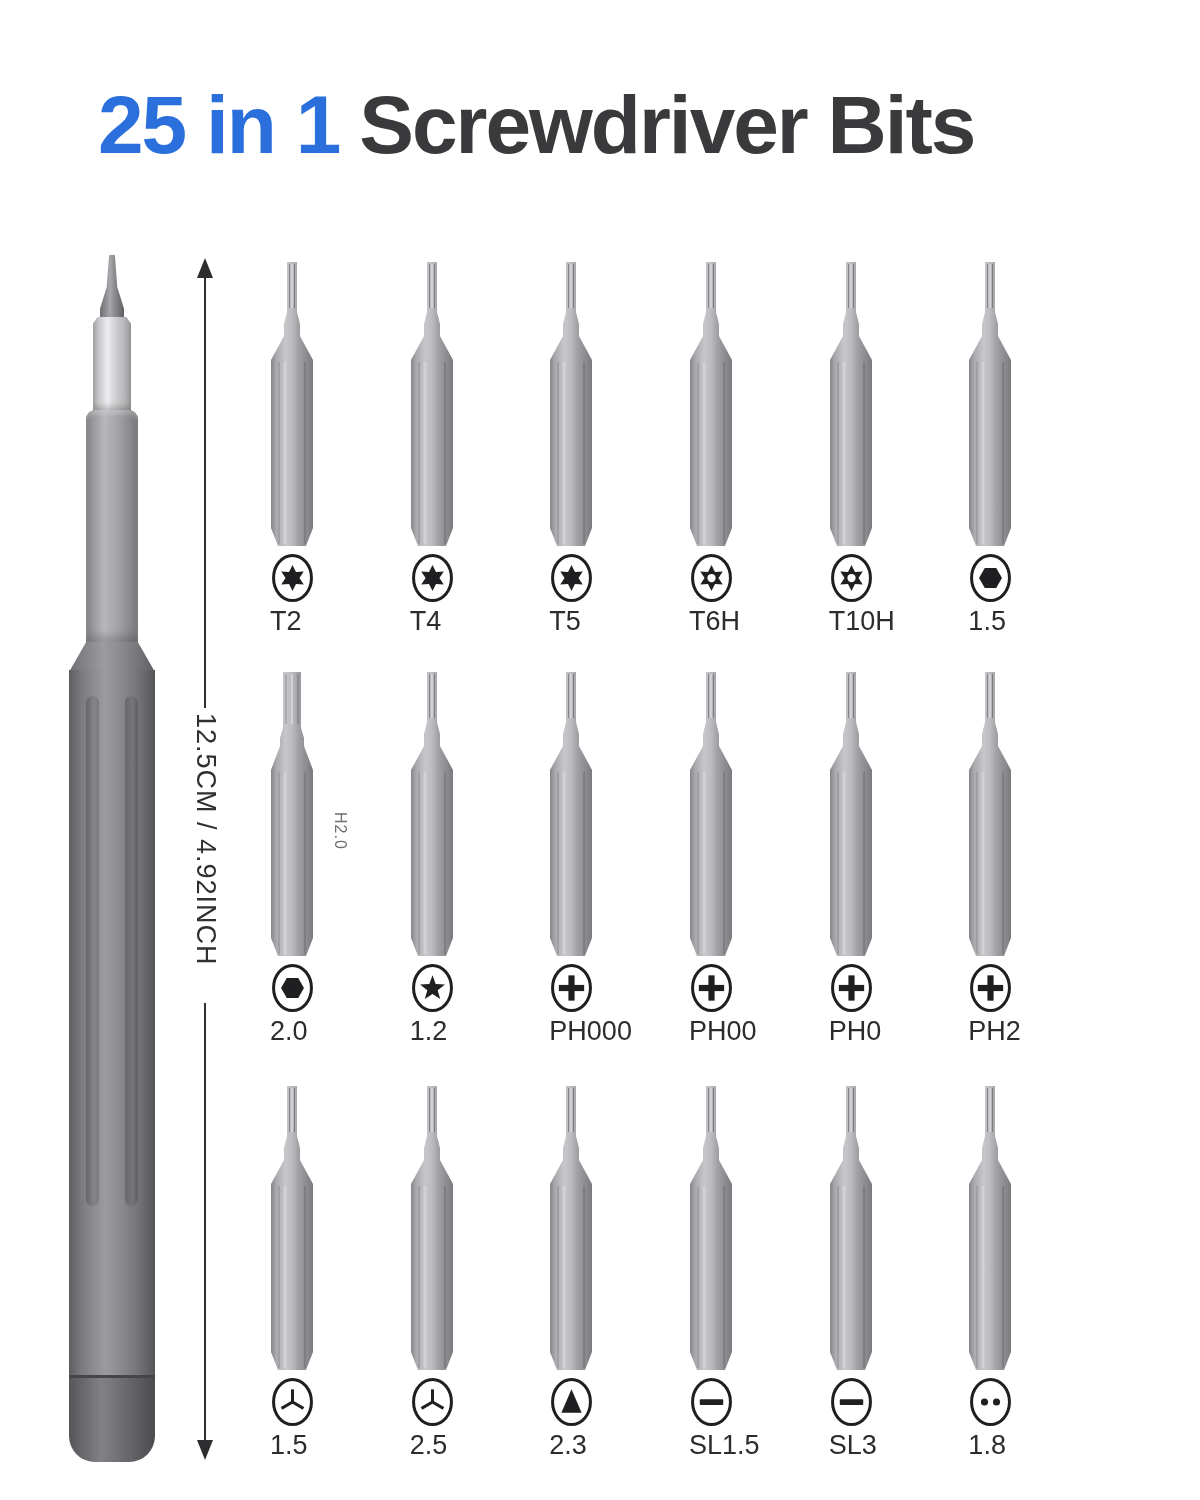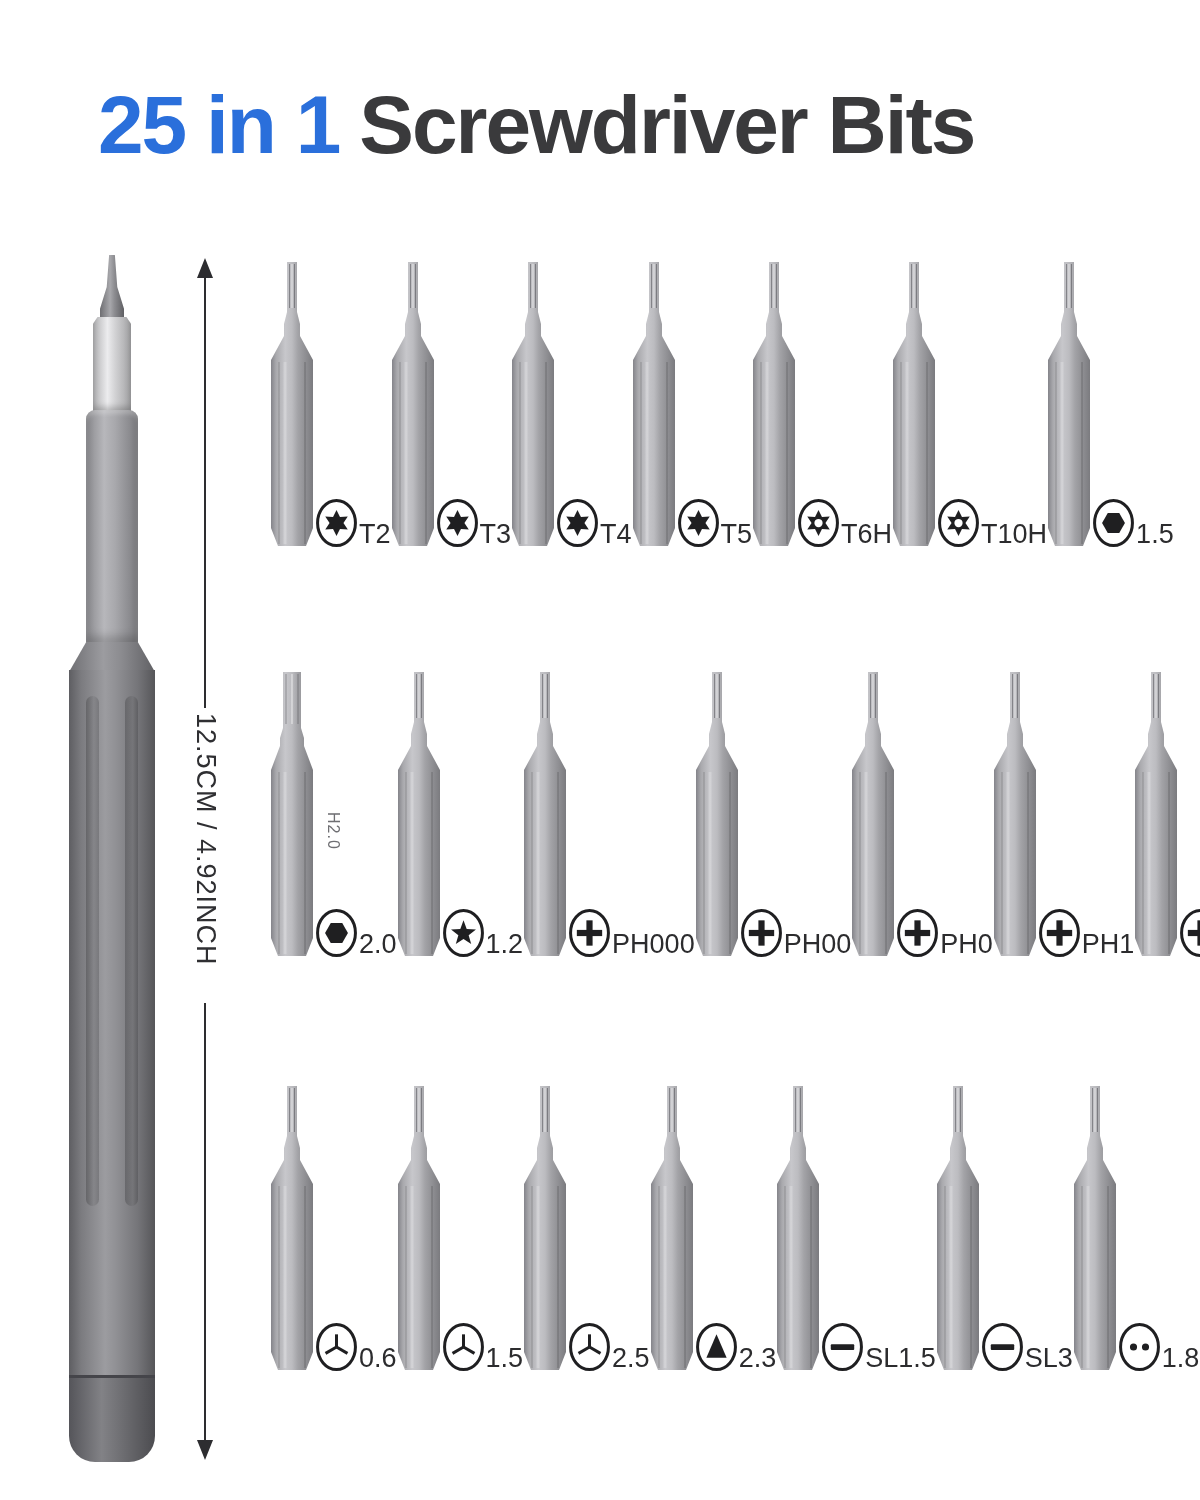--- a/index.html
+++ b/index.html
@@ -85,22 +85,22 @@
     font-size:27px;color:#2f2f32;letter-spacing:1px;font-weight:400;
   }
 
   
   .grid{position:absolute;left:270px;top:262px;width:838px;height:1210px;}
   .bit-row{position:absolute;left:0;width:838px;display:flex;}
   .bit-row.r0{top:0;}
   .bit-row.r1{top:410px;}
   .bit-row.r2{top:824px;}
   .cell{
-    position:relative;flex:1 1 0;display:flex;flex-direction:row;
-    align-items:flex-end;
+    position:relative;flex:1 1 0;display:flex;flex-direction:column;
+    align-items:flex-start;
   }
   .bit-svg{display:block;}
   .badge{display:block;margin-top:5px;}
   .bit-label{
     margin-top:4px;font-size:27px;line-height:28px;font-weight:500;color:#2c2c2e;
     white-space:nowrap;
   }
   .marking{
     position:absolute;left:50%;top:140px;transform:translateX(-50%);
     writing-mode:vertical-rl;font-size:16px;letter-spacing:1px;color:#6e6e72;
@@ -183,40 +183,20 @@
               <line x1="35" y1="100" x2="35" y2="282" stroke="rgba(0,0,0,.12)" stroke-width="2"></line>
               <line x1="15" y1="100" x2="15" y2="282" stroke="rgba(255,255,255,.22)" stroke-width="3"></line>
             </svg>
           </span>
           <span>
             <svg class="badge" width="45" height="50" viewBox="0 0 48 53">
               <ellipse cx="24" cy="26.5" rx="20.2" ry="24" fill="#fff" stroke="var(--icon-dark,#1f1f21)" stroke-width="3.2"></ellipse>
               <polygon points="24.0,12.7 27.7,20.1 36.0,19.6 31.4,26.5 36.0,33.4 27.7,32.9 24.0,40.3 20.3,32.9 12.0,33.4 16.6,26.5 12.0,19.6 20.3,20.1" fill="var(--icon-dark,#1f1f21)"></polygon>
             </svg>
           </span>
-          <div class="bit-label">T3</div>
-        </div>
-        <div class="cell">
-          <span>
-            <svg class="bit-svg" width="44" height="286" viewBox="0 0 44 286">
-              <path d="M17 0 H27 V50 L30 62 V74 L43 98 V266 L36 284 H8 L1 266 V98 L14 74 V62 L17 50 Z" fill="url(#bitGrad)"></path>
-              <line x1="19.5" y1="2" x2="19.5" y2="46" stroke="rgba(70,70,75,.5)" stroke-width="1"></line>
-              <line x1="22" y1="2" x2="22" y2="46" stroke="rgba(255,255,255,.55)" stroke-width="1.2"></line>
-              <line x1="24.5" y1="2" x2="24.5" y2="46" stroke="rgba(70,70,75,.5)" stroke-width="1"></line>
-              <line x1="9" y1="100" x2="9" y2="282" stroke="rgba(0,0,0,.10)" stroke-width="2"></line>
-              <line x1="35" y1="100" x2="35" y2="282" stroke="rgba(0,0,0,.12)" stroke-width="2"></line>
-              <line x1="15" y1="100" x2="15" y2="282" stroke="rgba(255,255,255,.22)" stroke-width="3"></line>
-            </svg>
-          </span>
-          <span>
-            <svg class="badge" width="45" height="50" viewBox="0 0 48 53">
-              <ellipse cx="24" cy="26.5" rx="20.2" ry="24" fill="#fff" stroke="var(--icon-dark,#1f1f21)" stroke-width="3.2"></ellipse>
-              <polygon points="24.0,12.7 27.7,20.1 36.0,19.6 31.4,26.5 36.0,33.4 27.7,32.9 24.0,40.3 20.3,32.9 12.0,33.4 16.6,26.5 12.0,19.6 20.3,20.1" fill="var(--icon-dark,#1f1f21)"></polygon>
-            </svg>
-          </span>
           <div class="bit-label">T4</div>
         </div>
         <div class="cell">
           <span>
             <svg class="bit-svg" width="44" height="286" viewBox="0 0 44 286">
               <path d="M17 0 H27 V50 L30 62 V74 L43 98 V266 L36 284 H8 L1 266 V98 L14 74 V62 L17 50 Z" fill="url(#bitGrad)"></path>
               <line x1="19.5" y1="2" x2="19.5" y2="46" stroke="rgba(70,70,75,.5)" stroke-width="1"></line>
               <line x1="22" y1="2" x2="22" y2="46" stroke="rgba(255,255,255,.55)" stroke-width="1.2"></line>
               <line x1="24.5" y1="2" x2="24.5" y2="46" stroke="rgba(70,70,75,.5)" stroke-width="1"></line>
               <line x1="9" y1="100" x2="9" y2="282" stroke="rgba(0,0,0,.10)" stroke-width="2"></line>
@@ -412,41 +392,20 @@
               <line x1="15" y1="100" x2="15" y2="282" stroke="rgba(255,255,255,.22)" stroke-width="3"></line>
             </svg>
           </span>
           <span>
             <svg class="badge" width="45" height="50" viewBox="0 0 48 53">
               <ellipse cx="24" cy="26.5" rx="20.2" ry="24" fill="#fff" stroke="var(--icon-dark,#1f1f21)" stroke-width="3.2"></ellipse>
               <rect x="20.7" y="13" width="6.6" height="27" fill="var(--icon-dark,#1f1f21)"></rect>
               <rect x="10.5" y="23.2" width="27" height="6.6" fill="var(--icon-dark,#1f1f21)"></rect>
             </svg>
           </span>
-          <div class="bit-label">PH1</div>
-        </div>
-        <div class="cell">
-          <span>
-            <svg class="bit-svg" width="44" height="286" viewBox="0 0 44 286">
-              <path d="M17 0 H27 V50 L30 62 V74 L43 98 V266 L36 284 H8 L1 266 V98 L14 74 V62 L17 50 Z" fill="url(#bitGrad)"></path>
-              <line x1="19.5" y1="2" x2="19.5" y2="46" stroke="rgba(70,70,75,.5)" stroke-width="1"></line>
-              <line x1="22" y1="2" x2="22" y2="46" stroke="rgba(255,255,255,.55)" stroke-width="1.2"></line>
-              <line x1="24.5" y1="2" x2="24.5" y2="46" stroke="rgba(70,70,75,.5)" stroke-width="1"></line>
-              <line x1="9" y1="100" x2="9" y2="282" stroke="rgba(0,0,0,.10)" stroke-width="2"></line>
-              <line x1="35" y1="100" x2="35" y2="282" stroke="rgba(0,0,0,.12)" stroke-width="2"></line>
-              <line x1="15" y1="100" x2="15" y2="282" stroke="rgba(255,255,255,.22)" stroke-width="3"></line>
-            </svg>
-          </span>
-          <span>
-            <svg class="badge" width="45" height="50" viewBox="0 0 48 53">
-              <ellipse cx="24" cy="26.5" rx="20.2" ry="24" fill="#fff" stroke="var(--icon-dark,#1f1f21)" stroke-width="3.2"></ellipse>
-              <rect x="20.7" y="13" width="6.6" height="27" fill="var(--icon-dark,#1f1f21)"></rect>
-              <rect x="10.5" y="23.2" width="27" height="6.6" fill="var(--icon-dark,#1f1f21)"></rect>
-            </svg>
-          </span>
           <div class="bit-label">PH2</div>
         </div>
       </div>
     <div class="bit-row r2">
         <div class="cell">
           <span>
             <svg class="bit-svg" width="44" height="286" viewBox="0 0 44 286">
               <path d="M17 0 H27 V50 L30 62 V74 L43 98 V266 L36 284 H8 L1 266 V98 L14 74 V62 L17 50 Z" fill="url(#bitGrad)"></path>
               <line x1="19.5" y1="2" x2="19.5" y2="46" stroke="rgba(70,70,75,.5)" stroke-width="1"></line>
               <line x1="22" y1="2" x2="22" y2="46" stroke="rgba(255,255,255,.55)" stroke-width="1.2"></line>
@@ -457,21 +416,21 @@
             </svg>
           </span>
           <span>
             <svg class="badge" width="45" height="50" viewBox="0 0 48 53">
               <ellipse cx="24" cy="26.5" rx="20.2" ry="24" fill="#fff" stroke="var(--icon-dark,#1f1f21)" stroke-width="3.2"></ellipse>
               <line x1="24" y1="26.5" x2="24.0" y2="13.0" stroke="var(--icon-dark,#1f1f21)" stroke-width="3.2"></line>
               <line x1="24" y1="26.5" x2="35.7" y2="33.3" stroke="var(--icon-dark,#1f1f21)" stroke-width="3.2"></line>
               <line x1="24" y1="26.5" x2="12.3" y2="33.3" stroke="var(--icon-dark,#1f1f21)" stroke-width="3.2"></line>
             </svg>
           </span>
-          <div class="bit-label">0.6</div>
+          <div class="bit-label">1.5</div>
         </div>
         <div class="cell">
           <span>
             <svg class="bit-svg" width="44" height="286" viewBox="0 0 44 286">
               <path d="M17 0 H27 V50 L30 62 V74 L43 98 V266 L36 284 H8 L1 266 V98 L14 74 V62 L17 50 Z" fill="url(#bitGrad)"></path>
               <line x1="19.5" y1="2" x2="19.5" y2="46" stroke="rgba(70,70,75,.5)" stroke-width="1"></line>
               <line x1="22" y1="2" x2="22" y2="46" stroke="rgba(255,255,255,.55)" stroke-width="1.2"></line>
               <line x1="24.5" y1="2" x2="24.5" y2="46" stroke="rgba(70,70,75,.5)" stroke-width="1"></line>
               <line x1="9" y1="100" x2="9" y2="282" stroke="rgba(0,0,0,.10)" stroke-width="2"></line>
               <line x1="35" y1="100" x2="35" y2="282" stroke="rgba(0,0,0,.12)" stroke-width="2"></line>
@@ -479,42 +438,20 @@
             </svg>
           </span>
           <span>
             <svg class="badge" width="45" height="50" viewBox="0 0 48 53">
               <ellipse cx="24" cy="26.5" rx="20.2" ry="24" fill="#fff" stroke="var(--icon-dark,#1f1f21)" stroke-width="3.2"></ellipse>
               <line x1="24" y1="26.5" x2="24.0" y2="13.0" stroke="var(--icon-dark,#1f1f21)" stroke-width="3.2"></line>
               <line x1="24" y1="26.5" x2="35.7" y2="33.3" stroke="var(--icon-dark,#1f1f21)" stroke-width="3.2"></line>
               <line x1="24" y1="26.5" x2="12.3" y2="33.3" stroke="var(--icon-dark,#1f1f21)" stroke-width="3.2"></line>
             </svg>
           </span>
-          <div class="bit-label">1.5</div>
-        </div>
-        <div class="cell">
-          <span>
-            <svg class="bit-svg" width="44" height="286" viewBox="0 0 44 286">
-              <path d="M17 0 H27 V50 L30 62 V74 L43 98 V266 L36 284 H8 L1 266 V98 L14 74 V62 L17 50 Z" fill="url(#bitGrad)"></path>
-              <line x1="19.5" y1="2" x2="19.5" y2="46" stroke="rgba(70,70,75,.5)" stroke-width="1"></line>
-              <line x1="22" y1="2" x2="22" y2="46" stroke="rgba(255,255,255,.55)" stroke-width="1.2"></line>
-              <line x1="24.5" y1="2" x2="24.5" y2="46" stroke="rgba(70,70,75,.5)" stroke-width="1"></line>
-              <line x1="9" y1="100" x2="9" y2="282" stroke="rgba(0,0,0,.10)" stroke-width="2"></line>
-              <line x1="35" y1="100" x2="35" y2="282" stroke="rgba(0,0,0,.12)" stroke-width="2"></line>
-              <line x1="15" y1="100" x2="15" y2="282" stroke="rgba(255,255,255,.22)" stroke-width="3"></line>
-            </svg>
-          </span>
-          <span>
-            <svg class="badge" width="45" height="50" viewBox="0 0 48 53">
-              <ellipse cx="24" cy="26.5" rx="20.2" ry="24" fill="#fff" stroke="var(--icon-dark,#1f1f21)" stroke-width="3.2"></ellipse>
-              <line x1="24" y1="26.5" x2="24.0" y2="13.0" stroke="var(--icon-dark,#1f1f21)" stroke-width="3.2"></line>
-              <line x1="24" y1="26.5" x2="35.7" y2="33.3" stroke="var(--icon-dark,#1f1f21)" stroke-width="3.2"></line>
-              <line x1="24" y1="26.5" x2="12.3" y2="33.3" stroke="var(--icon-dark,#1f1f21)" stroke-width="3.2"></line>
-            </svg>
-          </span>
           <div class="bit-label">2.5</div>
         </div>
         <div class="cell">
           <span>
             <svg class="bit-svg" width="44" height="286" viewBox="0 0 44 286">
               <path d="M17 0 H27 V50 L30 62 V74 L43 98 V266 L36 284 H8 L1 266 V98 L14 74 V62 L17 50 Z" fill="url(#bitGrad)"></path>
               <line x1="19.5" y1="2" x2="19.5" y2="46" stroke="rgba(70,70,75,.5)" stroke-width="1"></line>
               <line x1="22" y1="2" x2="22" y2="46" stroke="rgba(255,255,255,.55)" stroke-width="1.2"></line>
               <line x1="24.5" y1="2" x2="24.5" y2="46" stroke="rgba(70,70,75,.5)" stroke-width="1"></line>
               <line x1="9" y1="100" x2="9" y2="282" stroke="rgba(0,0,0,.10)" stroke-width="2"></line>

